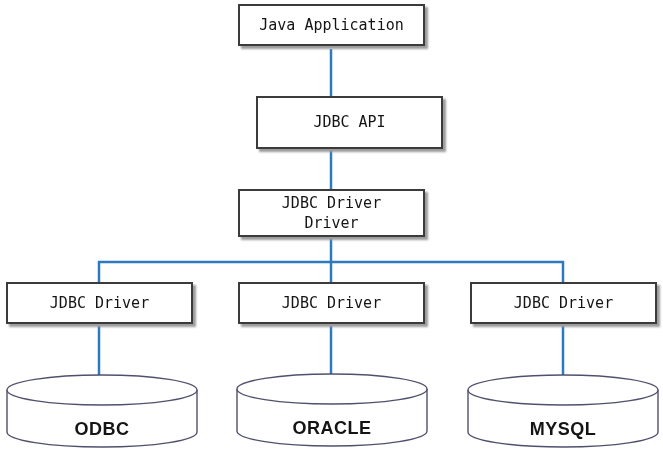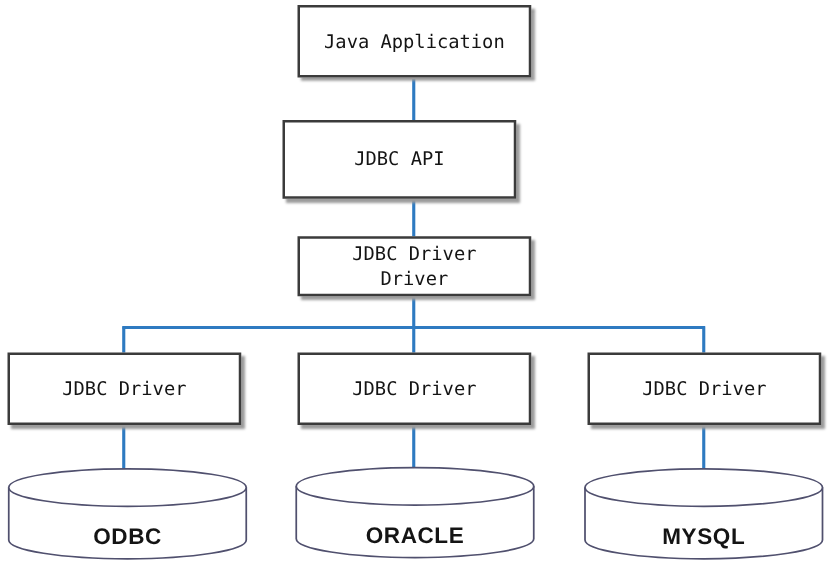--- a/index.html
+++ b/index.html
@@ -31,38 +31,38 @@
     top: 0;
     z-index: 1;
   }
   svg.connectors line {
     stroke: var(--connector);
     stroke-width: 2.5;
   }
   .box {
     position: absolute;
     width: 187px;
-    height: 58px;
+    height: 42px;
     box-sizing: border-box;
     background: var(--box_fill);
     border: 2px solid var(--box_border);
     box-shadow: 3px 3px 2px var(--shadow);
     display: flex;
     flex-direction: column;
     align-items: center;
     justify-content: center;
     font-size: 15px;
     color: var(--text);
     z-index: 2;
     line-height: 1.35;
     text-align: center;
     white-space: nowrap;
   }
   #box-java    { left: 238px; top: 4px; }
-  #box-api     { left: 226px; top: 96px;  height: 63px; }
+  #box-api     { left: 256px; top: 96px;  height: 53px; }
   #box-manager { left: 238px; top: 189px; height: 48px; }
   #box-driver-left  { left: 6px;   top: 282px; }
   #box-driver-mid   { left: 238px; top: 282px; }
   #box-driver-right { left: 470px; top: 282px; }
   .cylinder {
     position: absolute;
     z-index: 3;
   }
   #cyl-left  { left: 5px;   top: 373px; }
   #cyl-mid   { left: 235px; top: 372px; }

